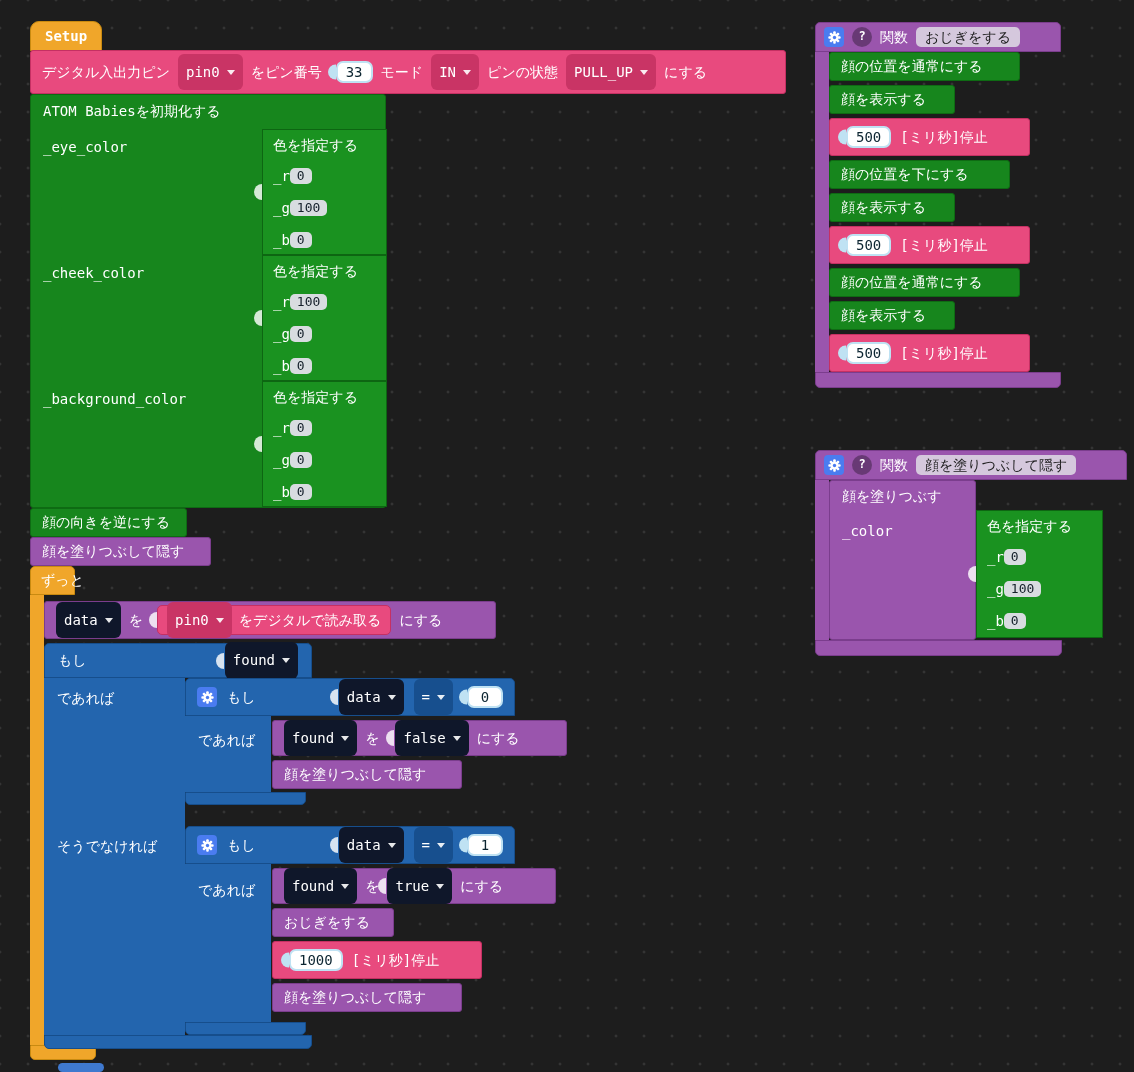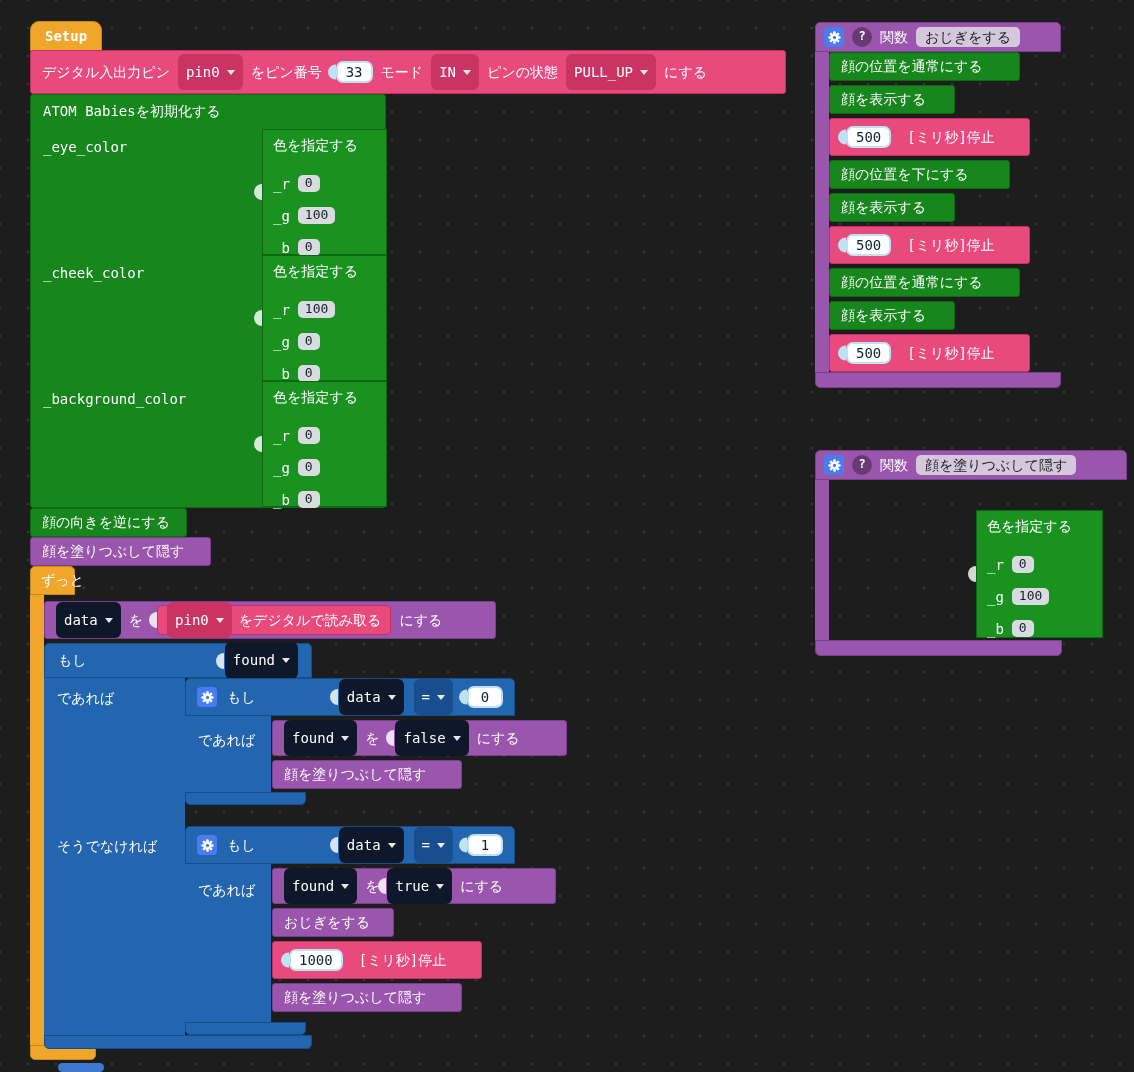--- a/index.html
+++ b/index.html
@@ -32,22 +32,22 @@
   .caret{width:0;height:0;border-left:4px solid transparent;border-right:4px solid transparent;border-top:5px solid rgba(255,255,255,.9)}
   .socket::before{content:"";position:absolute;left:-9px;top:50%;transform:translateY(-50%);width:8px;height:16px;border-radius:8px 0 0 8px;background:rgba(255,255,255,.82)}
   .numfield{position:relative;display:inline-flex;align-items:center;justify-content:center;background:#ffffff;color:#0b2430;border:2px solid #bfe2f3;border-radius:7px;padding:1px 8px;min-width:36px}
   .numfield::before{content:"";position:absolute;left:-10px;top:50%;transform:translateY(-50%);width:8px;height:15px;border-radius:8px 0 0 8px;background:#bfe2f3}
   .pill{display:inline-flex;align-items:center;background:#d8dce0;color:#15202b;border-radius:5px;padding:1px 7px;font-size:13px}
   .badge-gear{width:20px;height:20px;min-width:20px;border-radius:4px;background:#4a7cf0;display:inline-flex;align-items:center;justify-content:center}
   .badge-help{width:20px;height:20px;min-width:20px;border-radius:50%;background:rgba(0,0,0,.32);display:inline-flex;align-items:center;justify-content:center;font-size:12px;font-weight:bold}
   .fname{background:#d5c8dd;color:#1d1d1d;border-radius:5px;padding:2px 9px;white-space:nowrap}
   .colorblk{position:absolute;left:231px;width:125px;height:126px;background:#1a9220;border:1px solid #0d6612}
   .ctitle{height:30px;display:flex;align-items:center;padding:0 10px;white-space:nowrap}
-  .crow{height:32px;display:flex;align-items:flex-end;gap:8px;padding-left:10px;white-space:nowrap}
-  .sleep{padding-left:16px;gap:16px}
+  .crow{height:32px;display:flex;align-items:center;gap:0;padding-left:10px;white-space:nowrap}
+  .sleep{padding-left:16px;gap:9px}
   .lbl{white-space:nowrap}
 </style>
 </head>
 <body>
 
 <div id="workspace">
 
   <div class="abs hat yellow" style="left:30px;top:21px">
     <span class="lbl">Setup</span>
   </div>
@@ -347,20 +347,24 @@
           <circle r="2.6" fill="#4a7cf0"></circle>
         </svg>
     </span>
     <span class="badge-help">
         <span>?</span>
       </span>
     <span class="lbl">関数</span>
     <span class="fname">顔を塗りつぶして隠す</span>
   </div>
   <div class="abs purple noborder" style="left:815px;top:480px;width:14px;height:160px"></div>
+  <div class="abs purple r" style="left:829px;top:480px;width:147px;height:160px">
+    <div style="height:30px;display:flex;align-items:center;padding:0 12px;white-space:nowrap">顔を塗りつぶす</div>
+    <div class="abs lbl" style="left:12px;top:42px">_color</div>
+  </div>
   <div class="abs green2 socket" style="left:976px;top:510px;width:127px;height:128px">
     <div class="ctitle">色を指定する</div>
     <div class="crow">
         <span>_r</span>
         <span class="pill">0</span>
       </div>
     <div class="crow">
         <span>_g</span>
         <span class="pill">100</span>
       </div>

